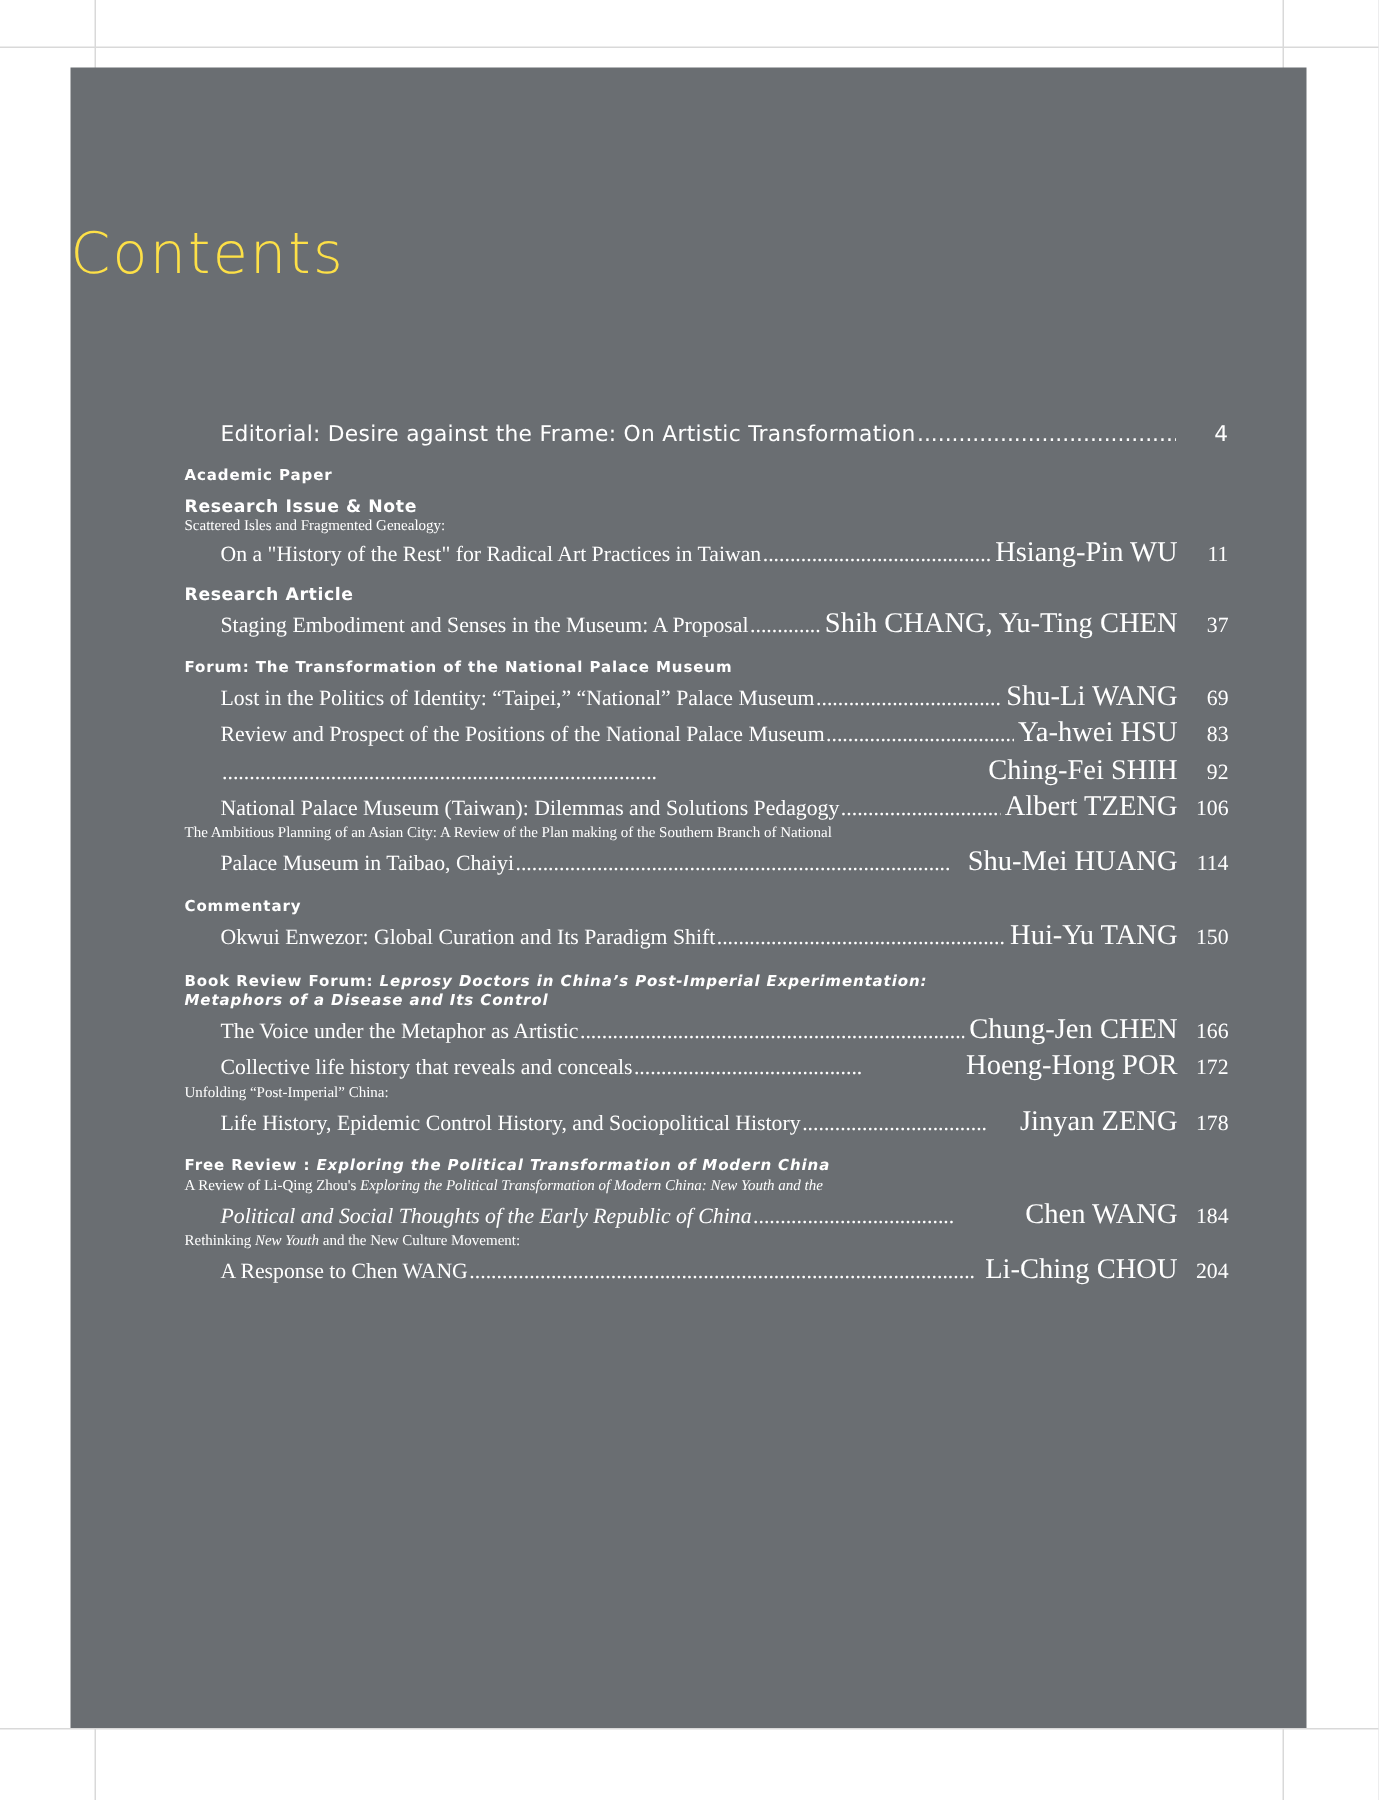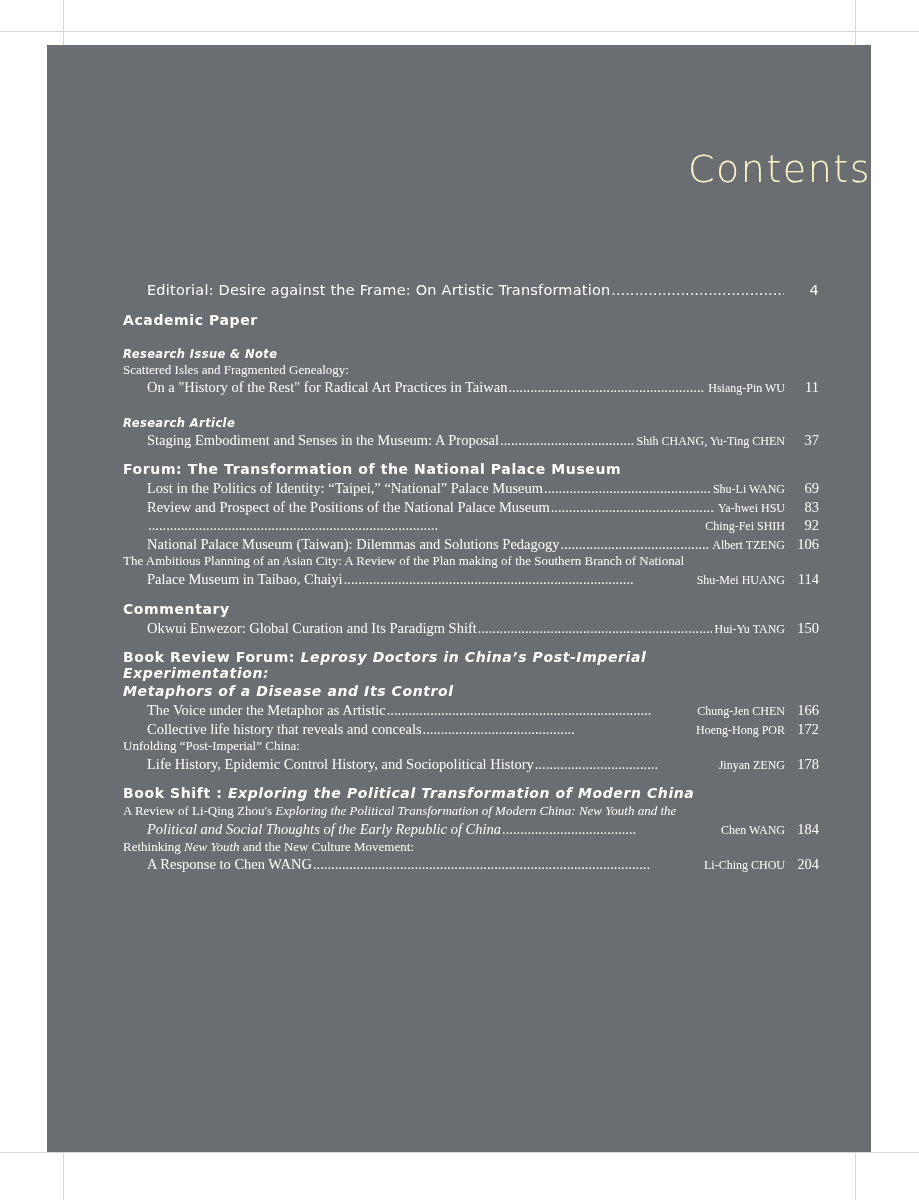--- a/index.html
+++ b/index.html
@@ -37,26 +37,26 @@
     height: 1107px;
     background: #6a6e72;
     color: #ffffff;
   }
 
   .contents-title {
     position: absolute;
     top: 102px;
     left: 0;
     width: 824px;
-    text-align: right;
+    text-align: left;
     font-family: "DejaVu Sans", sans-serif;
     font-weight: 300;
     font-size: 38px;
     letter-spacing: 1.5px;
-    color: #fef9c3;
+    color: #fde047;
   }
 
   .toc {
     position: absolute;
     left: 76px;
     top: 236px;
     width: 672px;
   }
 
   .row {
@@ -73,49 +73,48 @@
   .row .dots {
     flex: 1 1 auto;
     overflow: hidden;
     white-space: nowrap;
     font-size: 14.5px;
     letter-spacing: 0px;
     margin: 0 1px;
   }
   .row .author {
     white-space: nowrap;
-    font-size: 12px;
+    font-size: 19px;
     padding-left: 2px;
   }
   .row .pg {
     width: 34px;
     text-align: right;
     font-size: 14.5px;
     flex: 0 0 34px;
   }
 
   .plain {
-    font-size: 13px;
+    font-size: 10px;
     line-height: 1.28;
   }
 
   .sec-head {
     font-family: "DejaVu Sans", sans-serif;
-    font-size: 14px;
+    font-size: 10px;
     font-weight: bold;
     letter-spacing: 0.6px;
     margin-top: 12px;
     margin-bottom: 2px;
   }
   .sec-head.small {
     font-size: 11.5px;
     letter-spacing: 0.4px;
-    margin-top: 19px;
+    margin-top: 7px;
     margin-bottom: 1px;
-    font-style: italic;
   }
   .sec-head .ital {
     font-style: italic;
   }
   .editorial-row { margin-bottom: 2px; }
   .sans { font-family: "DejaVu Sans", sans-serif; font-size: 13px; letter-spacing: 0.2px; }
   .italic { font-style: italic; text-align: center; }
 </style>
 </head>
 <body>
@@ -219,21 +218,21 @@
       </div>
       <div class="plain">Unfolding “Post-Imperial” China:</div>
       <div class="row">
         <span class="txt">Life History, Epidemic Control History, and Sociopolitical History</span>
         <span class="dots">..................................</span>
         <span class="author">Jinyan ZENG</span>
         <span class="pg">178</span>
       </div>
 
       <div class="sec-head">
-        <span>Book Shift : </span><span class="ital">Exploring the Political Transformation of Modern China</span>
+        <span>Free Review : </span><span class="ital">Exploring the Political Transformation of Modern China</span>
       </div>
 
       <div class="plain">
         <span>A Review of Li-Qing Zhou's </span><span class="italic">Exploring the Political Transformation of Modern China: New Youth and the</span>
       </div>
       <div class="row">
         <span class="txt italic">Political and Social Thoughts of the Early Republic of China</span>
         <span class="dots">.....................................</span>
         <span class="author">Chen WANG</span>
         <span class="pg">184</span>

